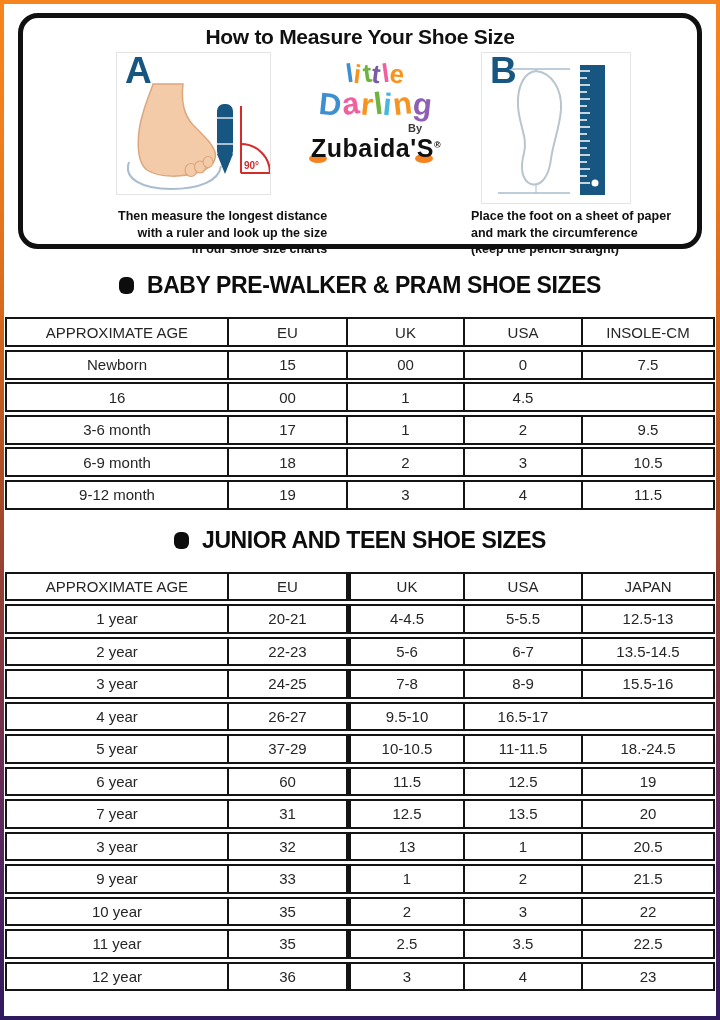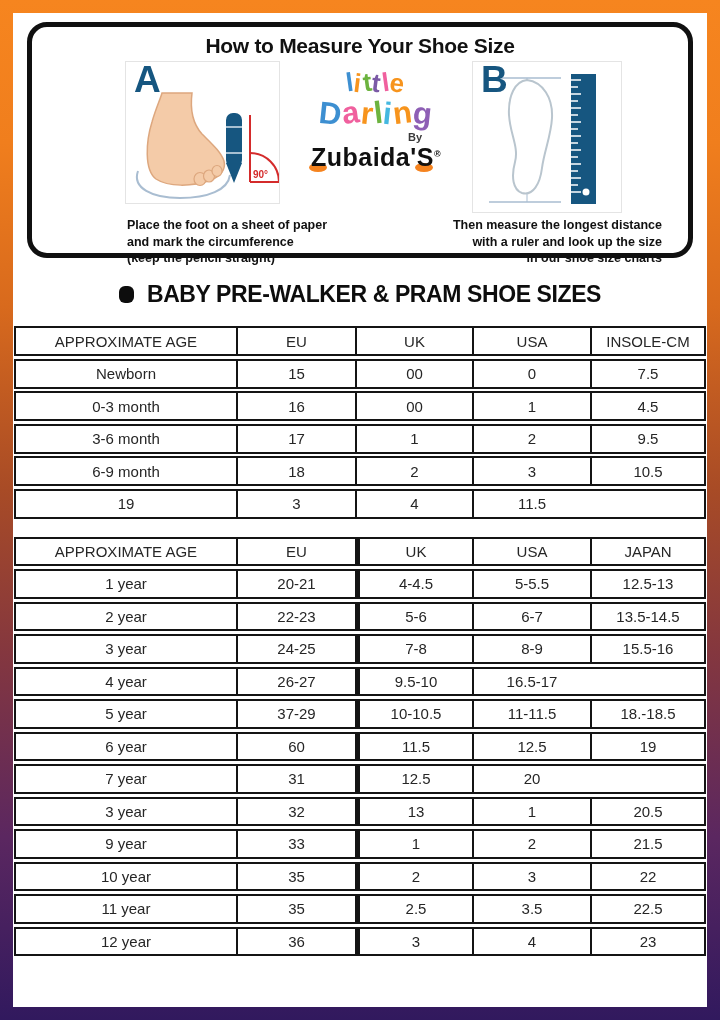--- a/index.html
+++ b/index.html
@@ -4,21 +4,21 @@
 <style>
   html,body { margin:0; padding:0; }
   body {
     width:720px; height:1020px;
     font-family:"Liberation Sans", sans-serif;
     background:#ffffff;
   }
   .frame {
     box-sizing:border-box;
     width:720px; height:1020px;
-    padding:13px;
+    padding:4px;
     background:linear-gradient(180deg,
       #F6851F 0%, #F07E1D 14%, #D86A1D 30%,
       #A84B26 48%, #84373F 64%, #5B2760 82%, #31195E 100%);
   }
   .content {
     box-sizing:border-box;
     width:100%; height:100%;
     background:#ffffff;
     overflow:hidden;
   }
@@ -154,26 +154,26 @@
             <line x1="54" y1="10" x2="54" y2="134" stroke="#A9BDD1" stroke-width="1"></line>
             <path d="M54,12 C70,14 80,30 79,50 C78,68 71,84 69,100 C67,116 60,128 49,125 C40,122 38,109 42,94 C46,79 37,66 36,47 C35,28 42,13 54,12 Z" fill="#ffffff" stroke="#B9C5CE" stroke-width="2"></path>
             <rect x="98" y="6" width="25" height="130" fill="#165680"></rect>
             <path d="M98,12 h10 M98,19 h7 M98,26 h10 M98,33 h7 M98,40 h10 M98,47 h7 M98,54 h10 M98,61 h7 M98,68 h10 M98,75 h7 M98,82 h10 M98,89 h7 M98,96 h10 M98,103 h7 M98,110 h10 M98,117 h7 M98,124 h10" stroke="#ffffff" stroke-width="1.4" fill="none"></path>
             <circle cx="113" cy="124" r="3.5" fill="#ffffff"></circle>
           </svg>
         </div>
       </div>
 
       <div class="mb-caps">
+        <div class="cap cap-b">Then measure the longest distance
+with a ruler and look up the size
+in our shoe size charts</div>
         <div class="cap cap-a">Place the foot on a sheet of paper
 and mark the circumference
 (keep the pencil straight)</div>
-        <div class="cap cap-b">Then measure the longest distance
-with a ruler and look up the size
-in our shoe size charts</div>
       </div>
     </div>
 
     <div class="section-title st-baby">
       <span class="bullet"></span>
       <span>BABY PRE-WALKER &amp; PRAM SHOE SIZES</span>
     </div>
     <div class="sizetable baby-table">
         <div class="trow">
           <div class="tcell">APPROXIMATE AGE</div>
@@ -183,48 +183,52 @@
           <div class="tcell">INSOLE-CM</div>
         </div>
         <div class="trow">
           <div class="tcell">Newborn</div>
           <div class="tcell">15</div>
           <div class="tcell">00</div>
           <div class="tcell">0</div>
           <div class="tcell">7.5</div>
         </div>
         <div class="trow">
-          <div class="tcell">0-3 month</div>
           <div class="tcell">16</div>
           <div class="tcell">00</div>
           <div class="tcell">1</div>
           <div class="tcell">4.5</div>
         </div>
         <div class="trow">
           <div class="tcell">3-6 month</div>
           <div class="tcell">17</div>
           <div class="tcell">1</div>
           <div class="tcell">2</div>
           <div class="tcell">9.5</div>
         </div>
         <div class="trow">
           <div class="tcell">6-9 month</div>
           <div class="tcell">18</div>
           <div class="tcell">2</div>
           <div class="tcell">3</div>
           <div class="tcell">10.5</div>
         </div>
         <div class="trow">
+          <div class="tcell">9-12 month</div>
           <div class="tcell">19</div>
           <div class="tcell">3</div>
           <div class="tcell">4</div>
           <div class="tcell">11.5</div>
         </div>
       </div>
 
+    <div class="section-title st-junior">
+      <span class="bullet"></span>
+      <span>JUNIOR AND TEEN SHOE SIZES</span>
+    </div>
     <div class="sizetable junior-table">
         <div class="trow">
           <div class="tcell">APPROXIMATE AGE</div>
           <div class="tcell">EU</div>
           <div class="tcell">UK</div>
           <div class="tcell">USA</div>
           <div class="tcell">JAPAN</div>
         </div>
         <div class="trow">
           <div class="tcell">1 year</div>
@@ -251,33 +255,34 @@
           <div class="tcell">4 year</div>
           <div class="tcell">26-27</div>
           <div class="tcell">9.5-10</div>
           <div class="tcell">16.5-17</div>
         </div>
         <div class="trow">
           <div class="tcell">5 year</div>
           <div class="tcell">37-29</div>
           <div class="tcell">10-10.5</div>
           <div class="tcell">11-11.5</div>
-          <div class="tcell">18.-18.5</div>
+          <div class="tcell">18.-24.5</div>
         </div>
         <div class="trow">
           <div class="tcell">6 year</div>
           <div class="tcell">60</div>
           <div class="tcell">11.5</div>
           <div class="tcell">12.5</div>
           <div class="tcell">19</div>
         </div>
         <div class="trow">
           <div class="tcell">7 year</div>
           <div class="tcell">31</div>
           <div class="tcell">12.5</div>
+          <div class="tcell">13.5</div>
           <div class="tcell">20</div>
         </div>
         <div class="trow">
           <div class="tcell">3 year</div>
           <div class="tcell">32</div>
           <div class="tcell">13</div>
           <div class="tcell">1</div>
           <div class="tcell">20.5</div>
         </div>
         <div class="trow">

